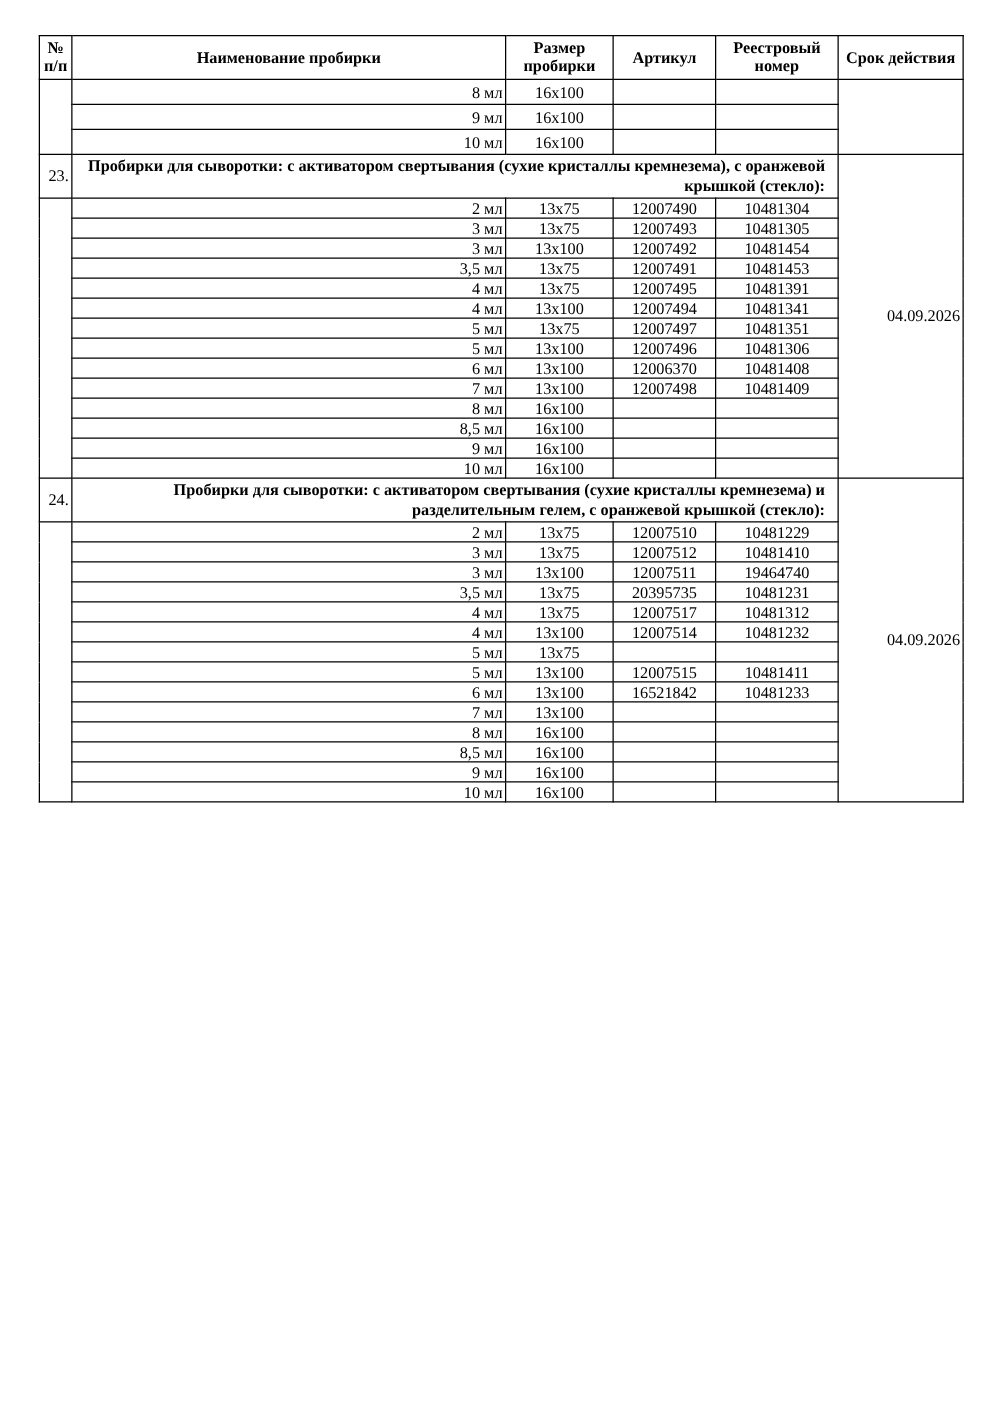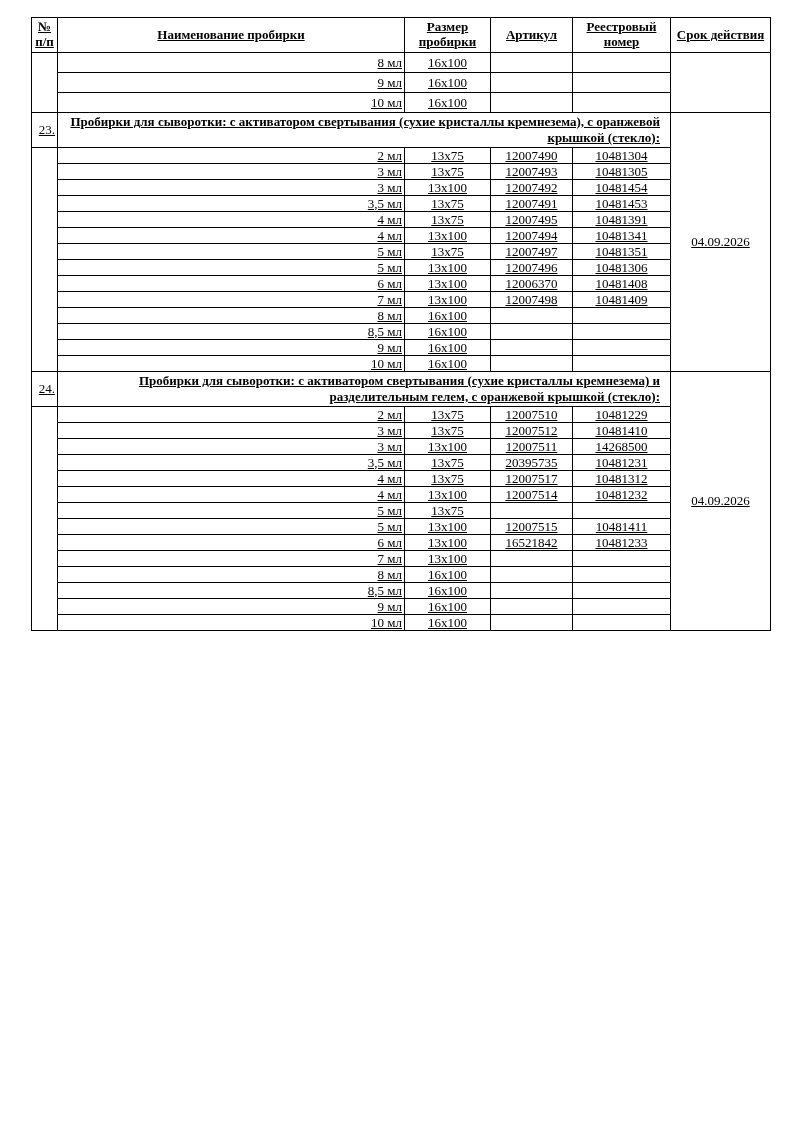--- a/index.html
+++ b/index.html
@@ -12,25 +12,24 @@
     width: 800px;
     height: 1131px;
     background: #ffffff;
     color: #000000;
     font-family: "Liberation Serif", "DejaVu Serif", serif;
     overflow: hidden;
   }
   table.registry {
     position: absolute;
     left: 31px;
-    top: 17px;
+    top: 28px;
     width: 739px;
     border-collapse: collapse;
     table-layout: fixed;
-    text-decoration: underline;
   }
   .registry th, .registry td {
     border: 1px solid #000000;
     overflow: hidden;
     box-sizing: border-box;
   }
   .registry th {
     font-weight: bold;
     font-size: 13px;
     line-height: 1.15;
@@ -57,21 +56,21 @@
     vertical-align: middle;
   }
   tr.title-row td { height: 33px; }
   td.title-cell {
     font-weight: bold;
     text-align: right;
     line-height: 16px;
     padding: 1px 10px;
   }
   td.validity-cell {
-    text-align: center;
+    text-align: right;
     vertical-align: middle;
     font-size: 13px;
   }
 </style>
 </head>
 <body>
 
 <div class="page">
   <table class="registry">
     <colgroup>
@@ -218,21 +217,21 @@
         <tr class="item-row">
           <td class="name-cell">3 мл</td>
           <td class="center-cell">13x75</td>
           <td class="center-cell">12007512</td>
           <td class="center-cell">10481410</td>
         </tr>
         <tr class="item-row">
           <td class="name-cell">3 мл</td>
           <td class="center-cell">13x100</td>
           <td class="center-cell">12007511</td>
-          <td class="center-cell">14268500</td>
+          <td class="center-cell">19464740</td>
         </tr>
         <tr class="item-row">
           <td class="name-cell">3,5 мл</td>
           <td class="center-cell">13x75</td>
           <td class="center-cell">20395735</td>
           <td class="center-cell">10481231</td>
         </tr>
         <tr class="item-row">
           <td class="name-cell">4 мл</td>
           <td class="center-cell">13x75</td>

